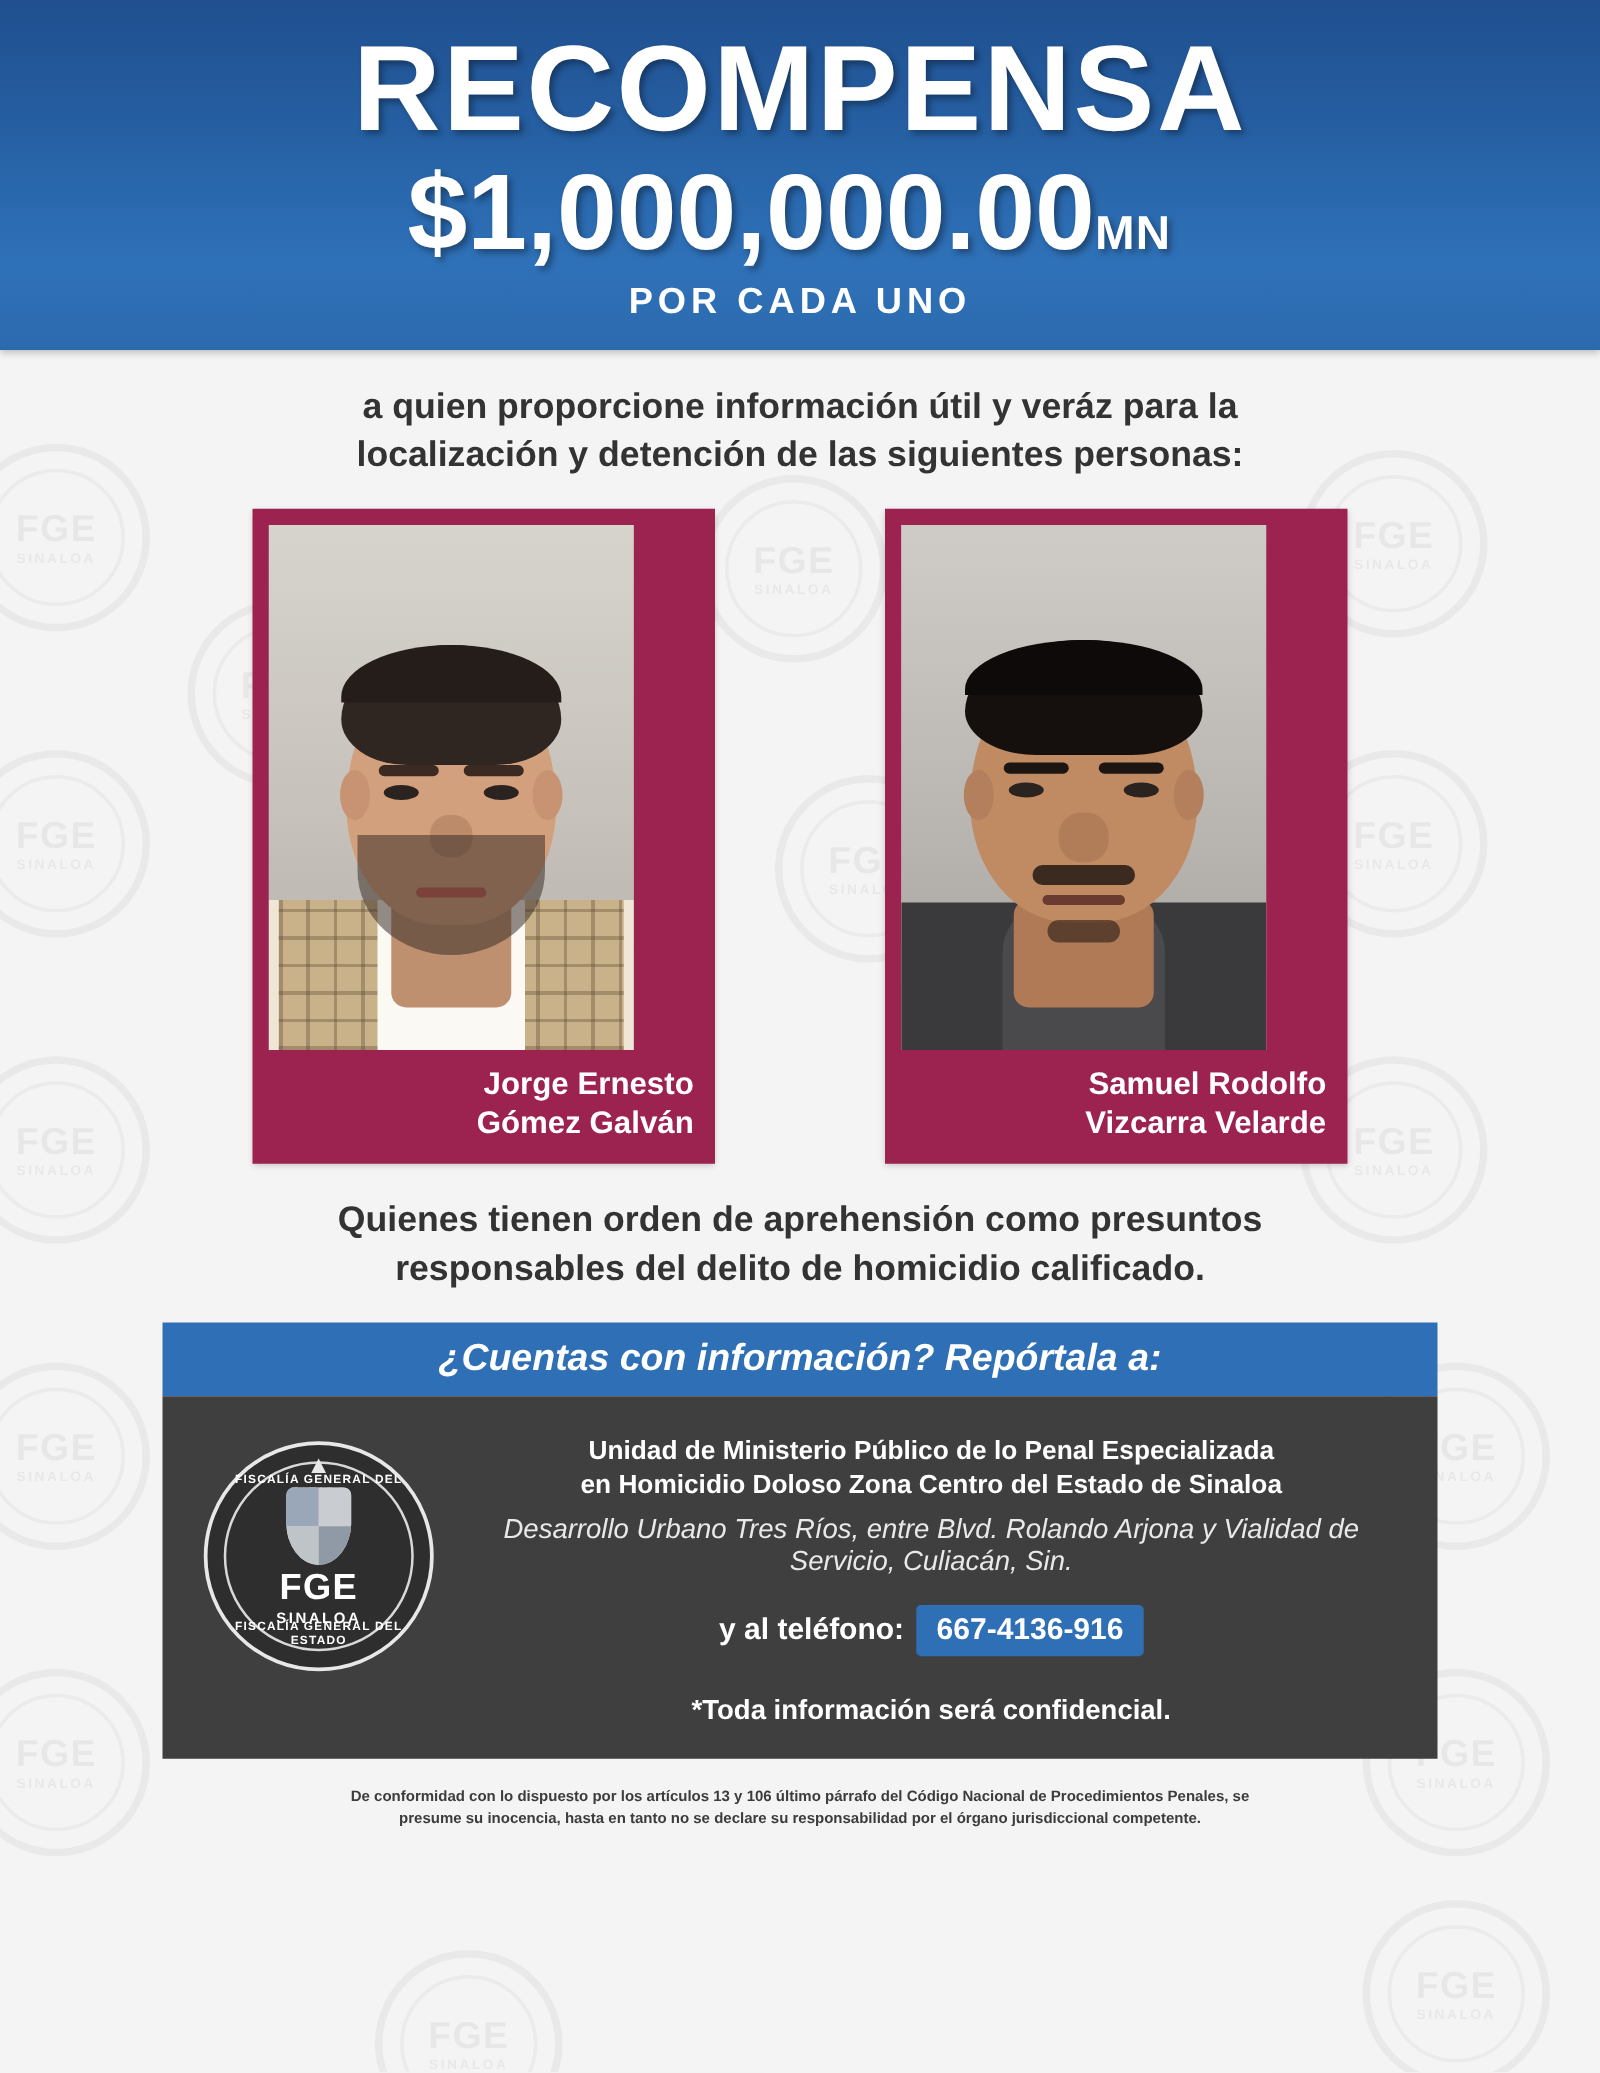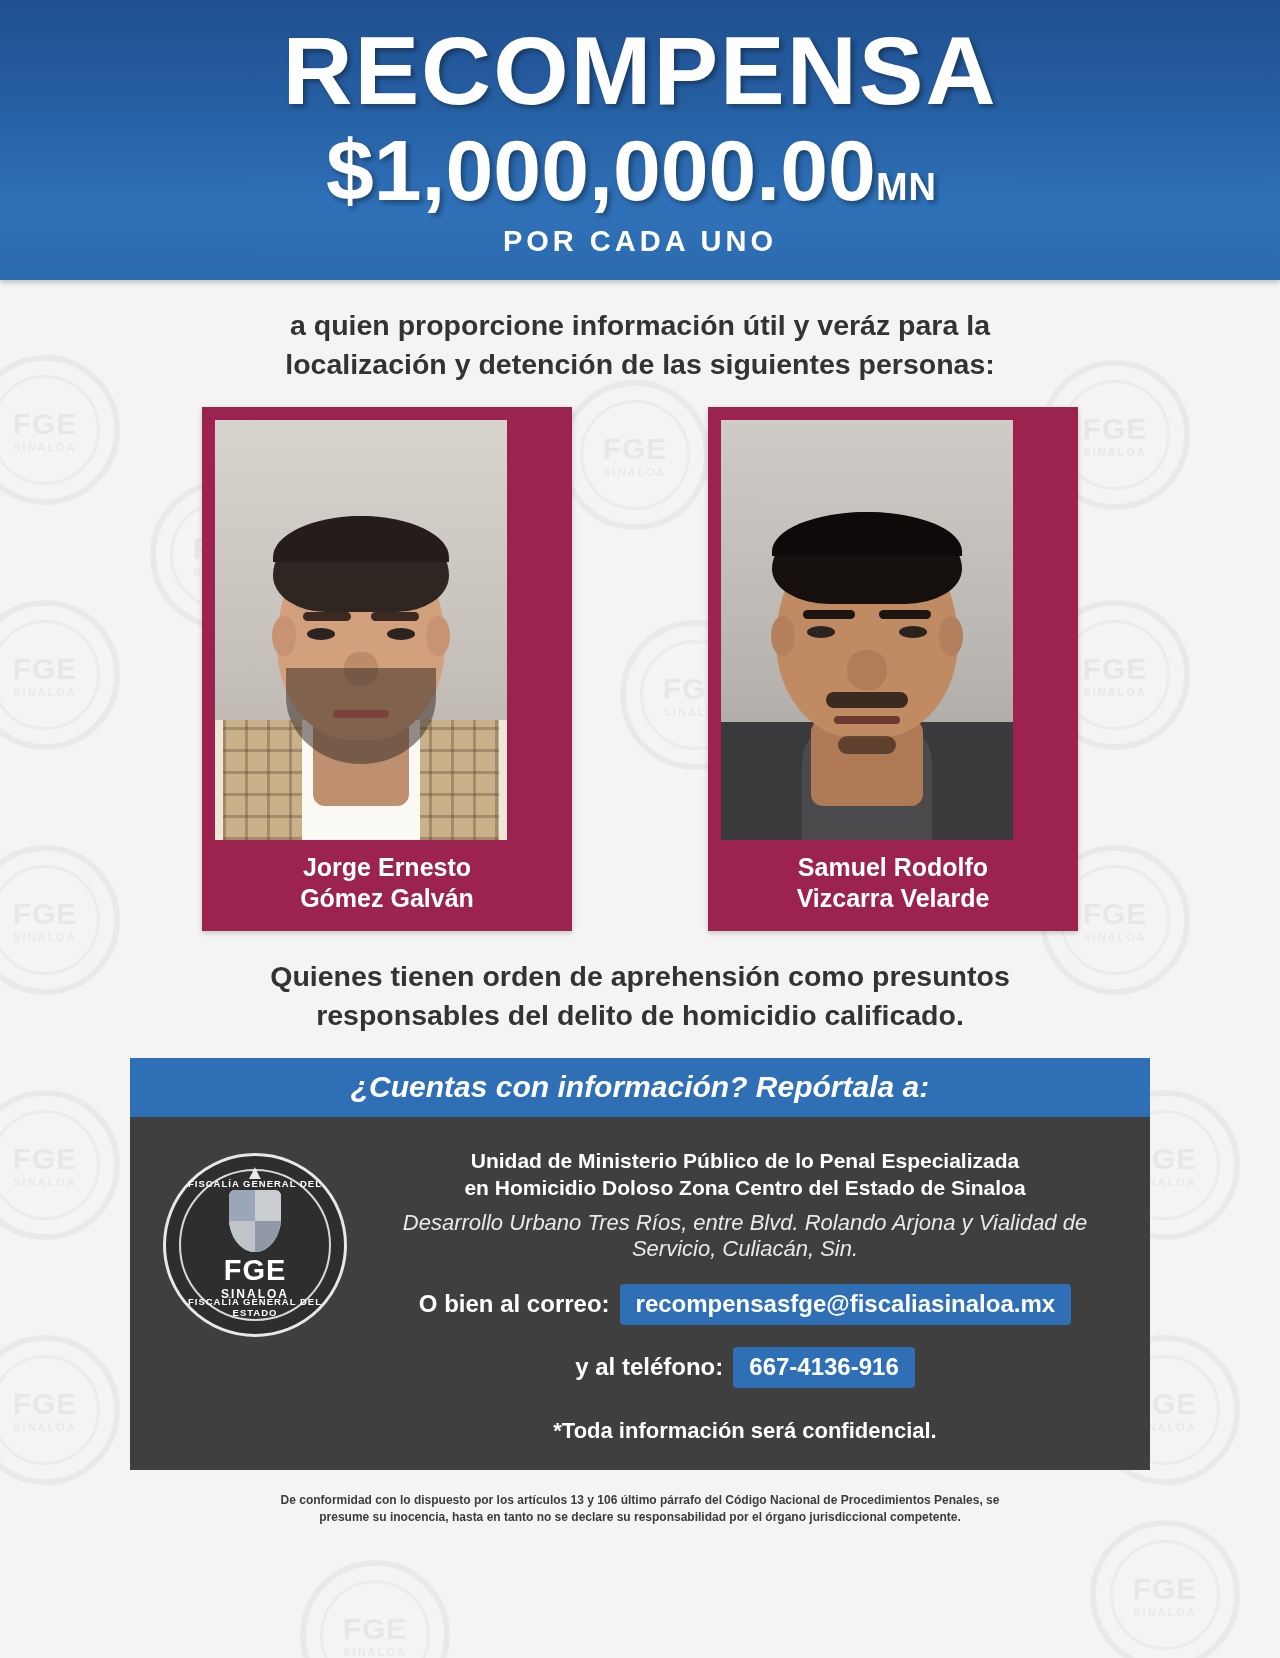--- a/index.html
+++ b/index.html
@@ -110,21 +110,21 @@
     display: flex;
     justify-content: center;
     gap: 136px;
     margin-top: 24px;
   }
   .card {
     background: #9c2250;
     width: 370px;
     padding: 13px 13px 10px 13px;
     box-sizing: border-box;
-    text-align: center;
+    text-align: right;
     box-shadow: 0 2px 5px rgba(0,0,0,0.2);
   }
   .photo {
     width: 292px;
     height: 420px;
     overflow: hidden;
     position: relative;
     background: #b9b6b1;
   }
   .card .name {
@@ -500,24 +500,20 @@
         </div>
       </div>
 
       <div class="contact-text">
         <div class="unit">
           <div>Unidad de Ministerio Público de lo Penal Especializada</div>
           <div>en Homicidio Doloso Zona Centro del Estado de Sinaloa</div>
         </div>
         <div class="addr">Desarrollo Urbano Tres Ríos, entre Blvd. Rolando Arjona y Vialidad de Servicio, Culiacán, Sin.</div>
 
-        <div class="row-mail">
-          <span>O bien al correo:</span>
-          <span class="pill">recompensasfge@fiscaliasinaloa.mx</span>
-        </div>
 
         <div class="row-phone">
           <span>y al teléfono:</span>
           <span class="pill">667-4136-916</span>
         </div>
 
         <div class="confidential">*Toda información será confidencial.</div>
       </div>
     </div>
   </div>

